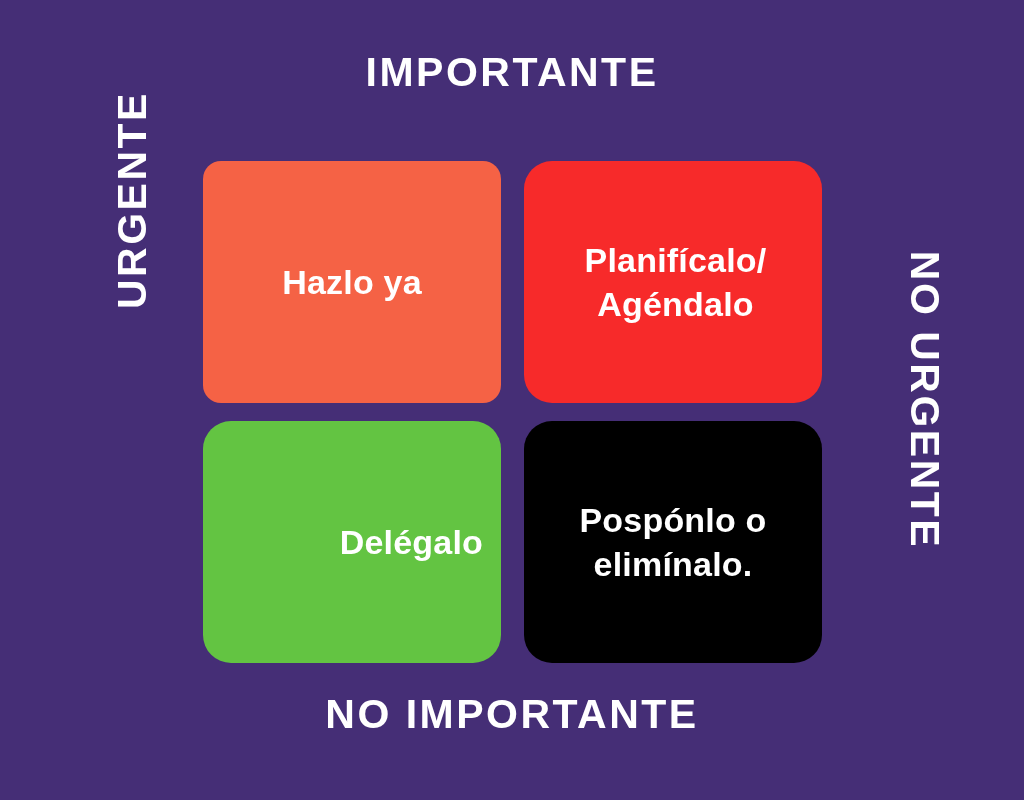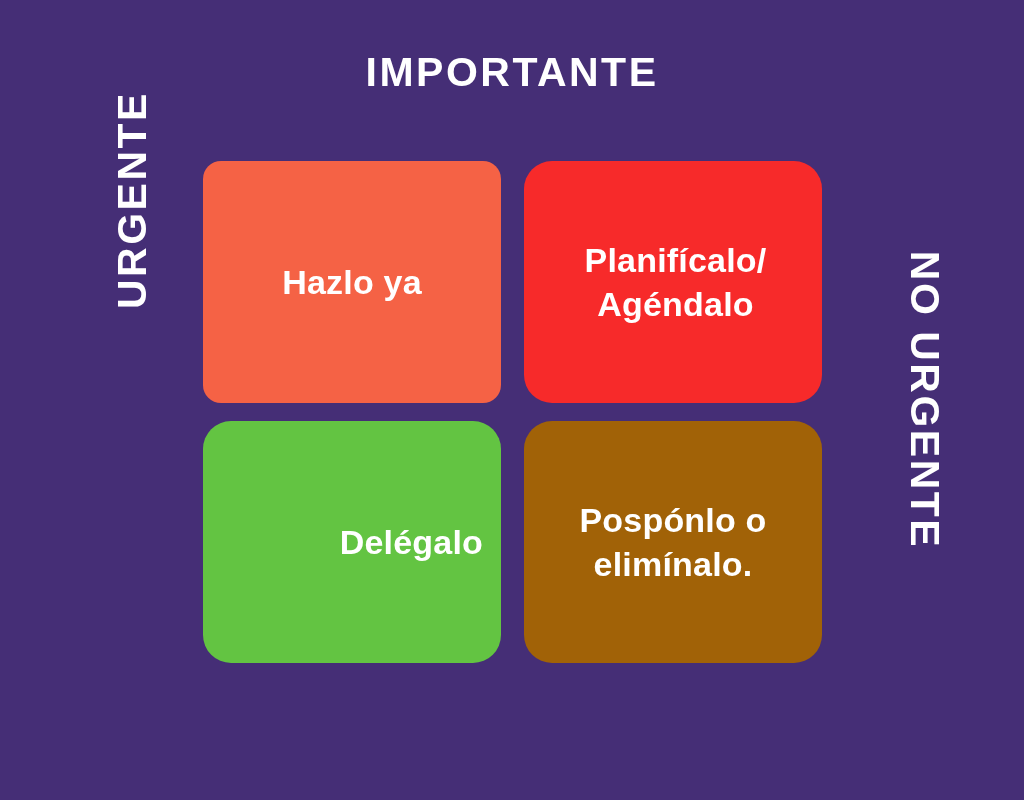--- a/index.html
+++ b/index.html
@@ -135,21 +135,22 @@
 
     <div class="quadrant" id="quadrant-plan" style="background: rgb(247, 42, 42);">
       <span class="quadrant-label">Planifícalo/
 Agéndalo</span>
     </div>
 
     <div class="quadrant" id="quadrant-delegate" style="background: rgb(99, 196, 66);">
       <span class="quadrant-label">Delégalo</span>
     </div>
 
-    <div class="quadrant" id="quadrant-delete" style="background: #a16207;">
+    <div class="quadrant" id="quadrant-delete" style="background: #000000;">
       <span class="quadrant-label">Pospónlo o
 elimínalo.</span>
     </div>
 
   </div>
 
+  <div class="axis-label" id="label-no-importante">NO IMPORTANTE</div>
 
 </div>
 
 </body></html>

